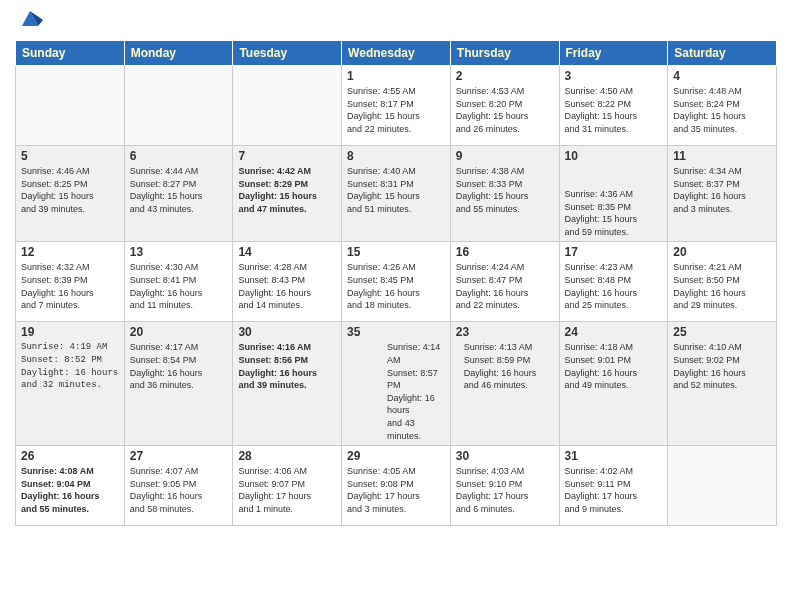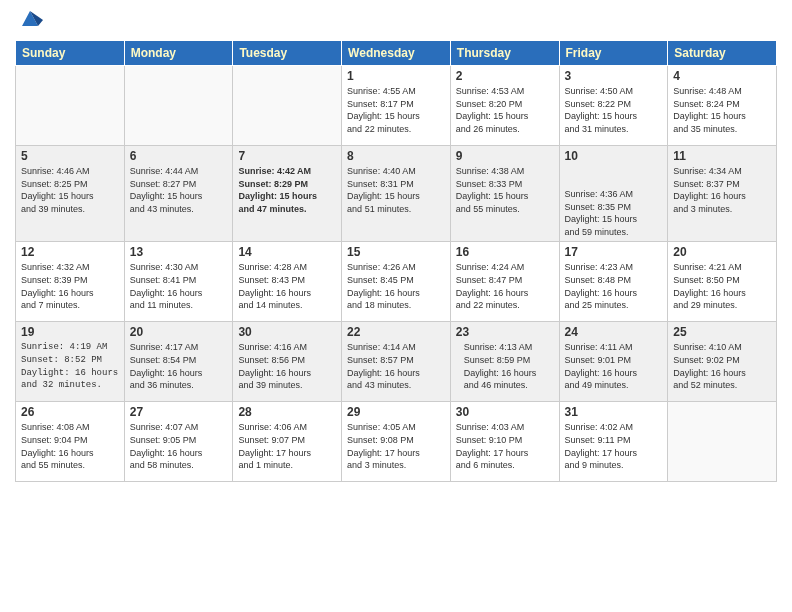--- a/index.html
+++ b/index.html
@@ -268,58 +268,58 @@
           </td>
           <td>
             <span class="day-number">20</span>
             <div class="day-info" style="white-space: pre-line;">Sunrise: 4:17 AM
 Sunset: 8:54 PM
 Daylight: 16 hours
 and 36 minutes.</div>
           </td>
           <td>
             <span class="day-number">30</span>
-            <div class="day-info" style="white-space: pre-line;">Sunrise: 4:16 AM
+            <div class="day-info" style="white-space: pre-line; font-weight: bold;">Sunrise: 4:16 AM
 Sunset: 8:56 PM
 Daylight: 16 hours
 and 39 minutes.</div>
           </td>
           <td>
-            <span class="day-number">22</span>
-            <div class="day-info" style="white-space: pre-line;">Sunrise: 4:14 AM
+            <span class="day-number">35</span>
+            <div class="day-info" style="white-space: pre-line; margin-left: 40px;">Sunrise: 4:14 AM
 Sunset: 8:57 PM
 Daylight: 16 hours
 and 43 minutes.</div>
           </td>
           <td>
             <span class="day-number">23</span>
             <div class="day-info" style="white-space: pre-line; margin-left: 8px;">Sunrise: 4:13 AM
 Sunset: 8:59 PM
 Daylight: 16 hours
 and 46 minutes.</div>
           </td>
           <td>
             <span class="day-number">24</span>
-            <div class="day-info" style="white-space: pre-line;">Sunrise: 4:11 AM
+            <div class="day-info" style="white-space: pre-line;">Sunrise: 4:18 AM
 Sunset: 9:01 PM
 Daylight: 16 hours
 and 49 minutes.</div>
           </td>
           <td>
             <span class="day-number">25</span>
             <div class="day-info" style="white-space: pre-line;">Sunrise: 4:10 AM
 Sunset: 9:02 PM
 Daylight: 16 hours
 and 52 minutes.</div>
           </td>
         </tr>
         <tr>
           <td>
             <span class="day-number">26</span>
-            <div class="day-info" style="white-space: pre-line;">Sunrise: 4:08 AM
+            <div class="day-info" style="white-space: pre-line; font-weight: bold;">Sunrise: 4:08 AM
 Sunset: 9:04 PM
 Daylight: 16 hours
 and 55 minutes.</div>
           </td>
           <td>
             <span class="day-number">27</span>
             <div class="day-info" style="white-space: pre-line;">Sunrise: 4:07 AM
 Sunset: 9:05 PM
 Daylight: 16 hours
 and 58 minutes.</div>

